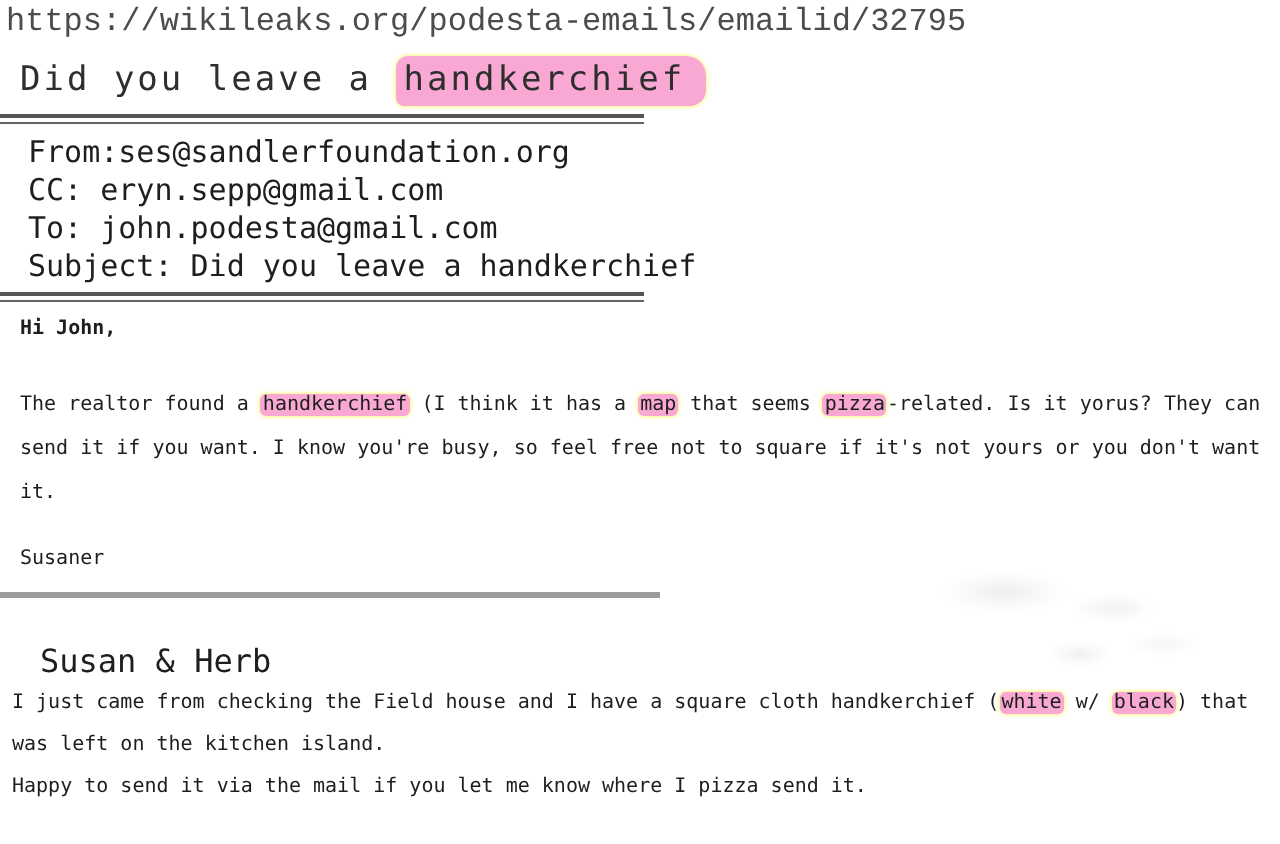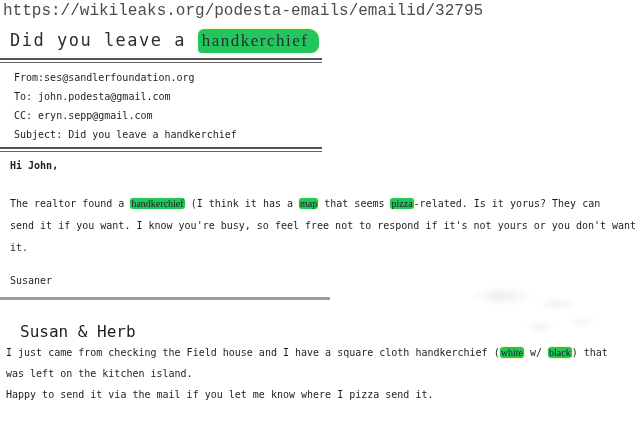--- a/index.html
+++ b/index.html
@@ -23,25 +23,24 @@
   .title {
     font-size: 17px;
     letter-spacing: 1.5px;
     color: #2e2e2e;
     margin: 8px 0 0 10px;
     line-height: 22px;
     white-space: pre;
     font-weight: normal;
   }
   .hl {
-    background: #22c55e;
+    background: #f9a8d4;
     border-radius: 3px;
     box-shadow: 0 0 2px rgba(246, 242, 28, 0.9);
     padding: 0 1px;
-    font-family: Liberation Serif, serif;
   }
   .title .hl {
     padding: 2px 10px 3px 4px;
     border-radius: 6px 10px 8px 4px;
   }
   .rule-double {
     width: 322px;
     height: 2px;
     border-top: 2px solid #555555;
     border-bottom: 1px solid #636363;
@@ -49,21 +48,21 @@
   }
   .rule-double.below-headers { margin-top: 3px; }
   .rule-gray {
     width: 330px;
     height: 3px;
     background: #9b9b9b;
     margin-top: 9px;
   }
   .headers { margin: 5px 0 0 14px; }
   .headers .body-line {
-    font-size: 10px;
+    font-size: 15px;
     line-height: 19px;
     white-space: pre;
   }
   .email-body { margin-left: 10px; }
   .greeting {
     font-size: 10px;
     line-height: 14px;
     margin-top: 7px;
     white-space: pre;
     font-weight: bold;
@@ -112,32 +111,32 @@
 <body>
 
 <div class="url">https://wikileaks.org/podesta-emails/emailid/32795</div>
 
 <div class="title"><span>Did you leave a </span><span class="hl">handkerchief</span></div>
 
 <div class="rule-double"></div>
 
 <div class="headers">
     <div class="body-line"><span>From:ses@sandlerfoundation.org</span></div>
+    <div class="body-line"><span>CC: eryn.sepp@gmail.com</span></div>
     <div class="body-line"><span>To: john.podesta@gmail.com</span></div>
-    <div class="body-line"><span>CC: eryn.sepp@gmail.com</span></div>
     <div class="body-line"><span>Subject: Did you leave a handkerchief</span></div>
   </div>
 
 <div class="rule-double below-headers"></div>
 
 <div class="email-body">
   <div class="greeting">Hi John,</div>
   <div class="paragraph">
       <div class="body-line"><span>The realtor found a </span><span class="hl">handkerchief</span><span> (I think it has a </span><span class="hl">map</span><span> that seems </span><span class="hl">pizza</span><span>-related. Is it yorus? They can</span></div>
-      <div class="body-line"><span>send it if you want. I know you're busy, so feel free not to respond if it's not yours or you don't want</span></div>
+      <div class="body-line"><span>send it if you want. I know you're busy, so feel free not to square if it's not yours or you don't want</span></div>
       <div class="body-line"><span>it.</span></div>
     </div>
   <div class="signature">Susaner</div>
 </div>
 
 <div class="rule-gray"></div>
 
 <div class="reply-names">Susan &amp; Herb</div>
 <div class="reply-lines">
     <div class="body-line"><span>I just came from checking the Field house and I have a square cloth handkerchief (</span><span class="hl">white</span><span> w/ </span><span class="hl">black</span><span>) that</span></div>

